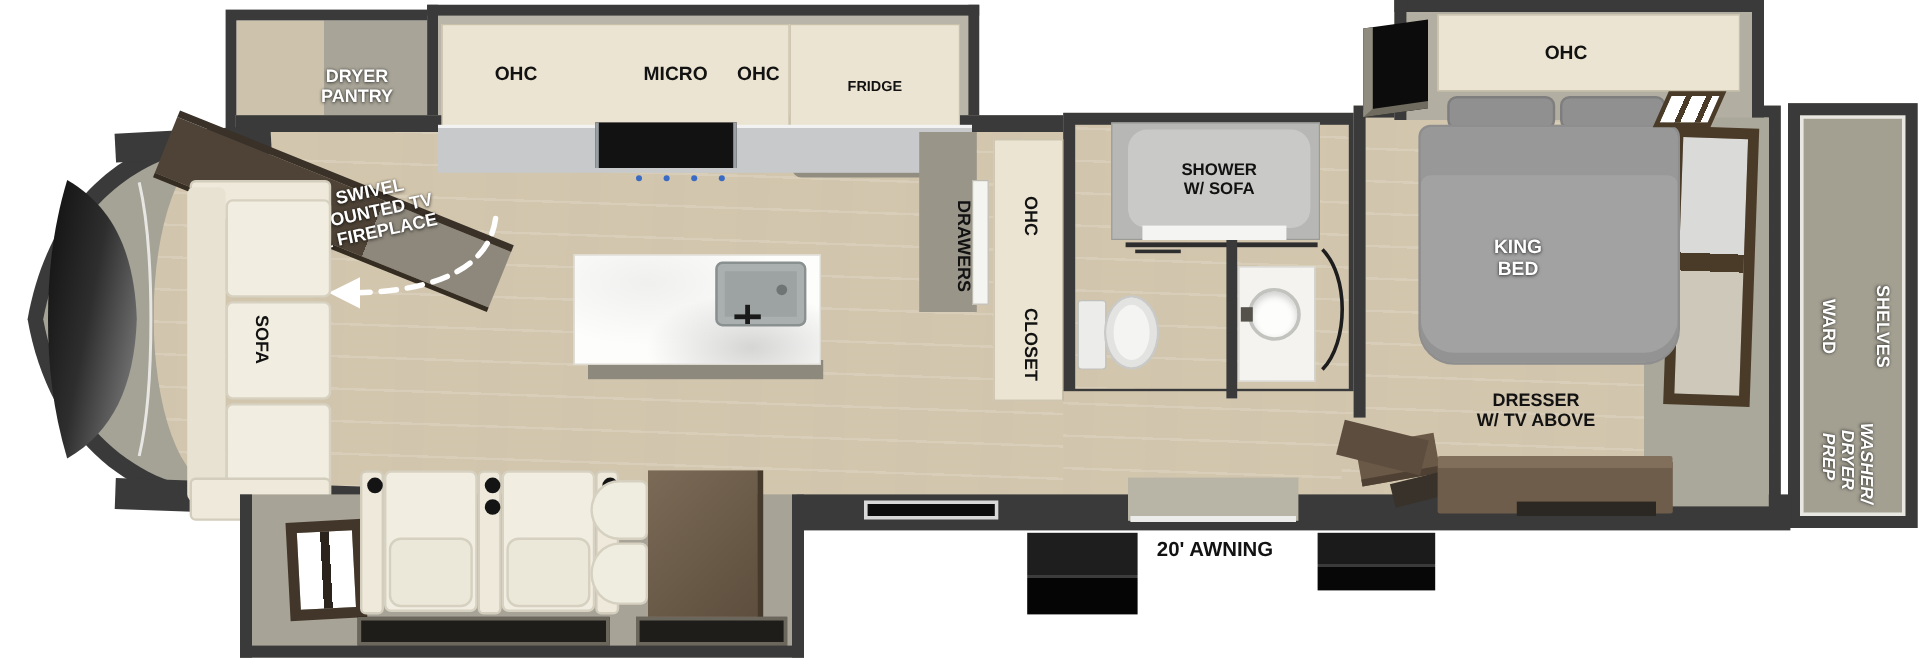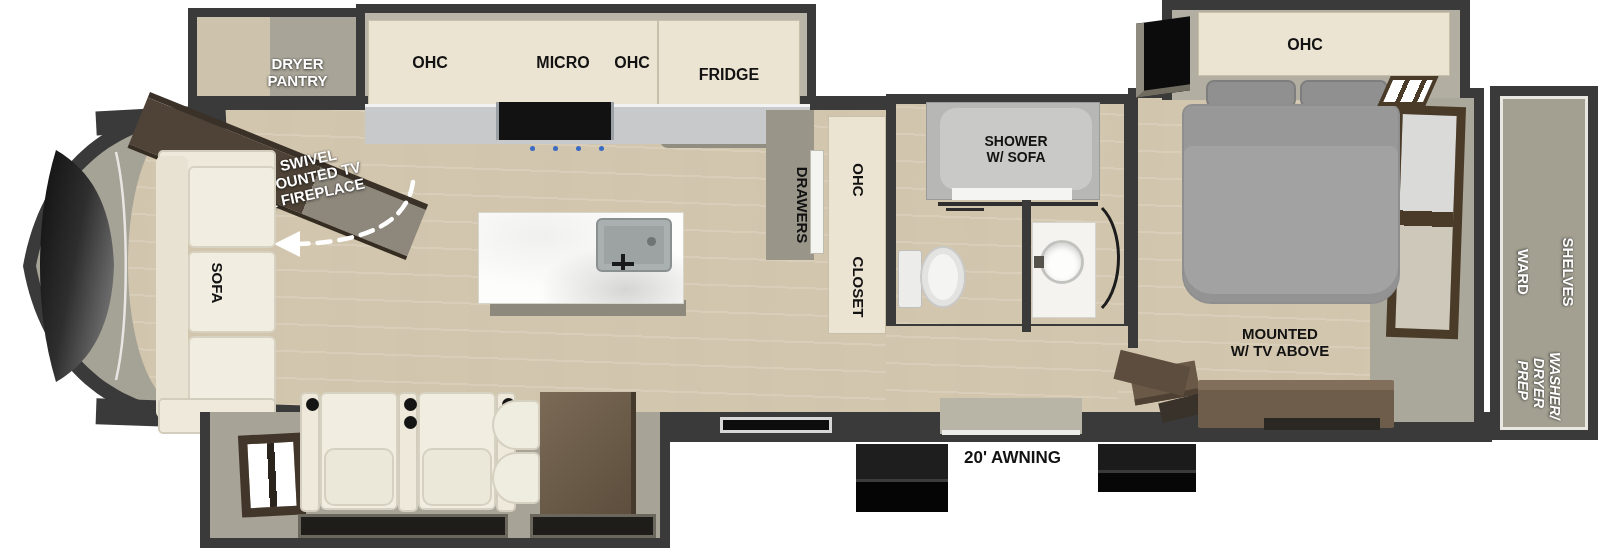--- a/index.html
+++ b/index.html
@@ -77,21 +77,21 @@
   <div class="abs" style="left:365px;top:104px;width:445px;height:40px;background:linear-gradient(180deg,#f2f2f2 0 3px,#c7c9cb 3px 100%);"></div>
   <div class="abs" style="left:496px;top:102px;width:118px;height:38px;background:#121212;border-left:3px solid #9aa0a4;border-right:3px solid #9aa0a4;box-sizing:border-box;"></div>
   <div class="abs bdot" style="left:530px;top:146px;"></div>
   <div class="abs bdot" style="left:553px;top:146px;"></div>
   <div class="abs bdot" style="left:576px;top:146px;"></div>
   <div class="abs bdot" style="left:599px;top:146px;"></div>
 
   <div class="abs lbl" style="left:385px;top:54px;width:90px;font-size:16px;">OHC</div>
   <div class="abs lbl" style="left:518px;top:54px;width:90px;font-size:16px;">MICRO</div>
   <div class="abs lbl" style="left:587px;top:54px;width:90px;font-size:16px;">OHC</div>
-  <div class="abs lbl" style="left:658px;top:66px;width:142px;font-size:16px;">FRIDGE</div>
+  <div class="abs lbl" style="left:658px;top:66px;width:142px;font-size:12px;">FRIDGE</div>
 
   <div class="abs" style="left:766px;top:110px;width:48px;height:150px;background:#999588;"></div>
   <div class="abs" style="left:810px;top:150px;width:14px;height:104px;background:#f4f4f0;border:1px solid #bdbab0;box-sizing:border-box;"></div>
   <div class="abs lbl rot90" style="left:744px;top:194px;width:110px;height:22px;font-size:15px;">DRAWERS</div>
 
   <div class="abs cab" style="left:828px;top:116px;width:58px;height:218px;"></div>
   <div class="abs lbl rot90" style="left:811px;top:170px;width:90px;height:20px;font-size:15px;">OHC</div>
   <div class="abs lbl rot90" style="left:801px;top:277px;width:110px;height:20px;font-size:15px;">CLOSET</div>
 
   <div class="abs" style="left:490px;top:300px;width:196px;height:16px;background:#8d897c;"></div>
@@ -163,25 +163,27 @@
   </svg>
 
   <div class="abs" style="left:1370px;top:98px;width:104px;height:324px;background:#aaa79b;"></div>
   <div class="abs" style="left:1390px;top:106px;width:72px;height:232px;border:9px solid #4a3a28;box-sizing:border-box;transform:rotate(2deg);
               background:linear-gradient(180deg,#dadad8 0 45%,#4a3a28 45% 52%,#cdc8ba 52%);"></div>
   <div class="abs" style="left:1136px;top:20px;width:54px;height:74px;background:#0c0c0c;border-left:8px solid #8f8b7e;border-bottom:6px solid #6f6b5f;box-sizing:border-box;transform:skewY(-8deg);"></div>
 
   <div class="abs" style="left:1206px;top:80px;width:90px;height:28px;background:#909090;border:2px solid #7e7e7e;border-radius:8px;box-sizing:border-box;"></div>
   <div class="abs" style="left:1300px;top:80px;width:88px;height:28px;background:#909090;border:2px solid #7e7e7e;border-radius:8px;box-sizing:border-box;"></div>
   <div class="abs" style="left:1182px;top:104px;width:218px;height:200px;background:#a2a2a2;border:2px solid #8e8e8e;border-radius:10px 10px 30px 30px;box-sizing:border-box;box-shadow:inset 0 -8px 0 #939393, inset 0 40px 0 #989898;"></div>
+  <div class="abs lbl w" style="left:1210px;top:198px;width:110px;font-size:16px;">KING
+BED</div>
 
   <div class="abs" style="left:1116px;top:358px;width:72px;height:30px;background:#5d4d3e;transform:rotate(14deg);"></div>
   <div class="abs" style="left:1198px;top:380px;width:196px;height:48px;background:#6e5d4a;border-top:10px solid #816f5b;box-sizing:border-box;border-radius:2px;"></div>
   <div class="abs" style="left:1264px;top:418px;width:116px;height:12px;background:#2b2823;"></div>
-  <div class="abs lbl" style="left:1190px;top:326px;width:180px;font-size:15px;">MOUNTED
+  <div class="abs lbl" style="left:1190px;top:326px;width:180px;font-size:15px;">DRESSER
 W/ TV ABOVE</div>
 
   <div class="abs cab" style="left:1198px;top:12px;width:252px;height:64px;"></div>
   <div class="abs lbl" style="left:1240px;top:36px;width:130px;font-size:16px;">OHC</div>
   <div class="abs" style="left:1384px;top:76px;width:48px;height:30px;border:4px solid #4a3a28;box-sizing:border-box;transform:skewX(-24deg);
               background:repeating-linear-gradient(90deg,#ffffff 0 12px,#4a3a28 12px 17px);"></div>
 
   <div class="abs lbl w rot90" style="left:1511px;top:262px;width:110px;height:20px;font-size:15px;">SHELVES</div>
   <div class="abs lbl w rot90" style="left:1481px;top:262px;width:80px;height:20px;font-size:15px;">WARD</div>
   <div class="abs lbl w" style="left:1484px;top:351px;width:96px;height:62px;font-size:14.5px;transform:rotate(90deg) skewX(-10deg);">WASHER/

